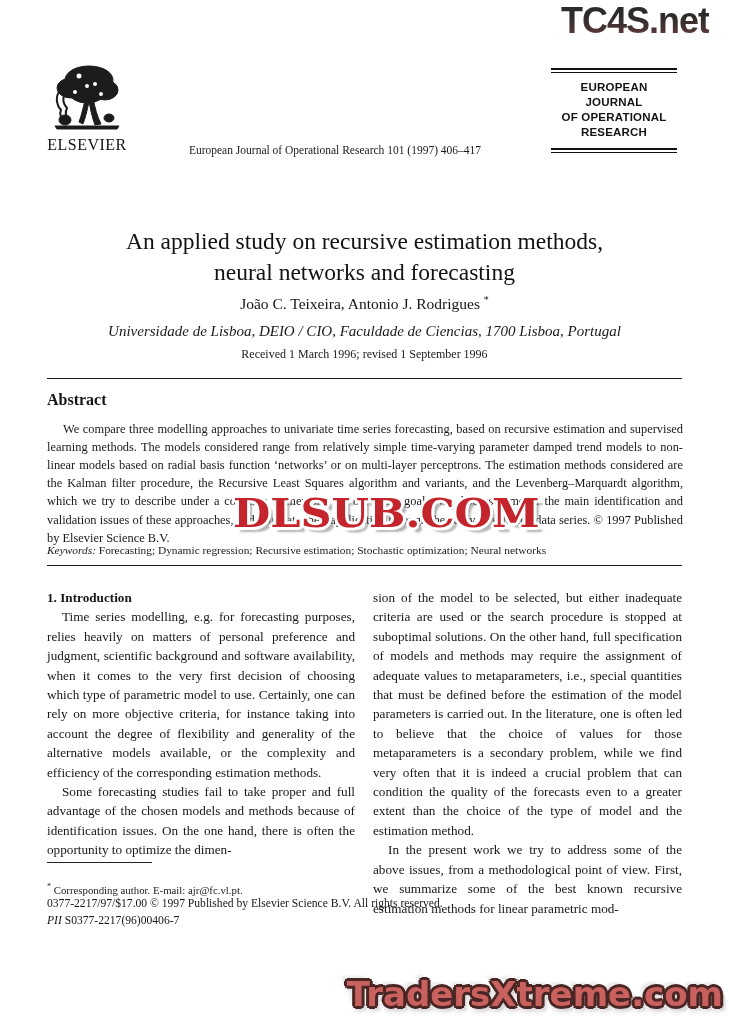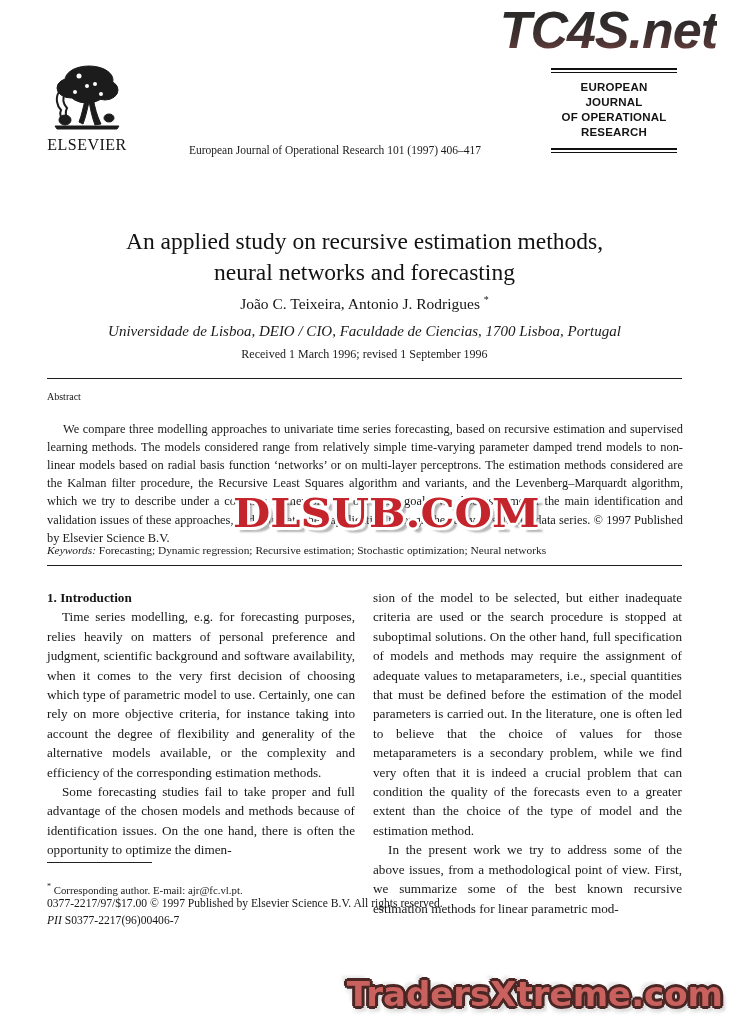--- a/index.html
+++ b/index.html
@@ -2,26 +2,26 @@
 <html><head>
 <meta charset="utf-8">
 <style>
   * { margin:0; padding:0; box-sizing:border-box; }
   html,body { background:#ffffff; }
   body { font-family:"Liberation Serif","DejaVu Serif",serif; color:#151515; }
   .page { position:relative; width:729px; height:1024px; background:#ffffff; overflow:hidden; margin:0 auto; }
 
   
   .wm-top {
-    position:absolute; top:0px; right:12px;
+    position:absolute; top:0px; right:20px;
     font-family:"Liberation Sans","DejaVu Sans",sans-serif;
-    font-weight:bold; font-size:52px; letter-spacing:-1px;
+    font-weight:bold; font-size:36px; letter-spacing:-1px;
     background:linear-gradient(180deg,#2d2a2a 35%,#4a3434 70%,#8a4a45 100%);
     -webkit-background-clip:text; background-clip:text;
-    color:transparent;font-style:italic; -webkit-text-fill-color:transparent;
+    color:transparent; -webkit-text-fill-color:transparent;
   }
   .wm-dlsub {
     position:absolute; left:233px; top:488px;
     font-family:"DejaVu Serif","Liberation Serif",serif;
     font-weight:bold; font-size:43px; letter-spacing:0px;
     color:#c4242b;
     text-shadow:
       -2px -2px 0 #fff, 2px -2px 0 #fff, -2px 2px 0 #fff, 2px 2px 0 #fff,
       -3px 0 0 #fff, 3px 0 0 #fff, 0 -3px 0 #fff, 0 3px 0 #fff,
       5px 6px 2px rgba(120,120,120,0.55);
@@ -54,21 +54,21 @@
   .authors { position:absolute; left:0; right:0; top:294px; text-align:center; font-size:15.5px; color:#151515; }
   .authors sup { font-size:10px; }
   .affiliation { position:absolute; left:0; right:0; top:323px; text-align:center; font-style:italic; font-size:15px; color:#1a1a1a; }
   .received { position:absolute; left:0; right:0; top:347px; text-align:center; font-size:12px; color:#1a1a1a; }
 
   .hr { position:absolute; left:47px; right:47px; border-top:1.4px solid #1d1d1d; }
   .hr1 { top:378px; }
   .hr2 { top:565px; }
 
   
-  .abs-head { position:absolute; left:47px; top:391px; font-weight:normal; font-size:10px; }
+  .abs-head { position:absolute; left:47px; top:391px; font-weight:bold; font-size:16px; }
   .abs-body { position:absolute; left:47px; width:636px; top:420px; font-size:12.4px; line-height:1.46; text-align:justify; color:#181818; }
   .abs-body p { text-indent:16px; }
   .keywords { position:absolute; left:47px; width:636px; top:544px; font-size:11.4px; color:#1a1a1a; }
   .keywords .kw-label { font-style:italic; }
 
   
   .col { position:absolute; top:588px; font-size:13.2px; line-height:1.47; text-align:justify; color:#161616; }
   .col-left  { left:47px;  width:308px; }
   .col-right { left:373px; width:309px; }
   .sec-head { font-weight:bold; font-size:13.2px; text-align:left; }

